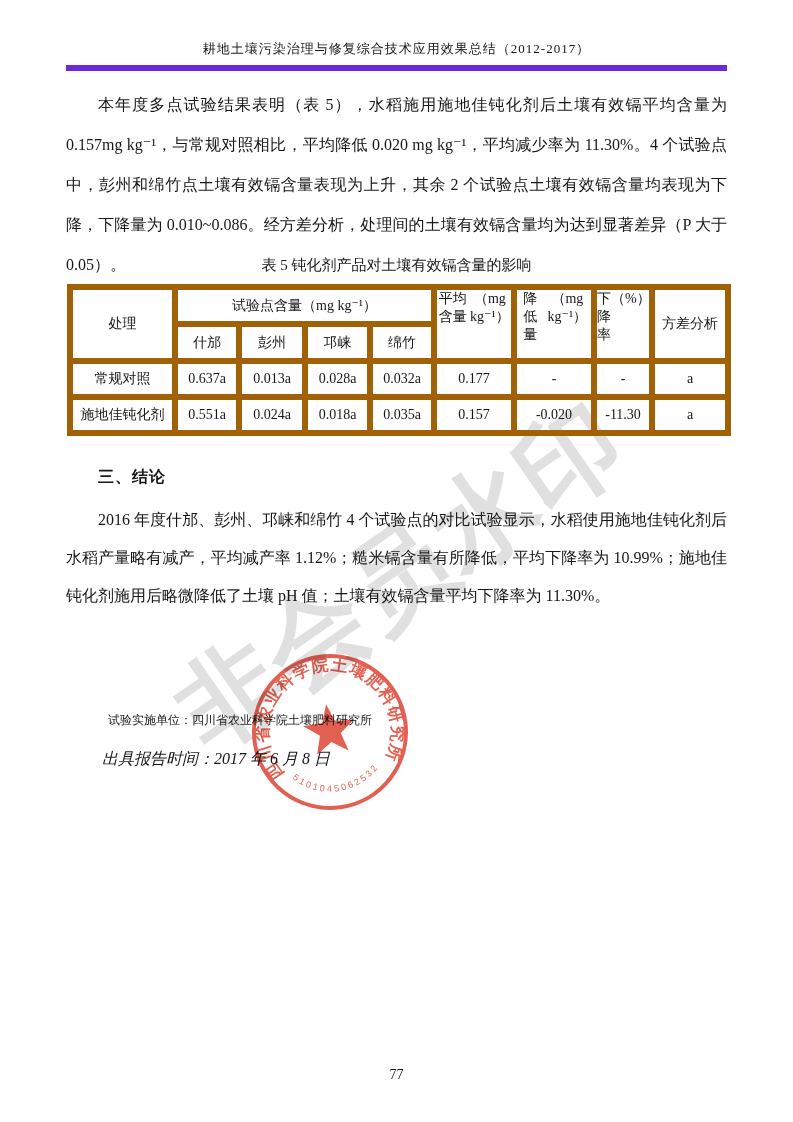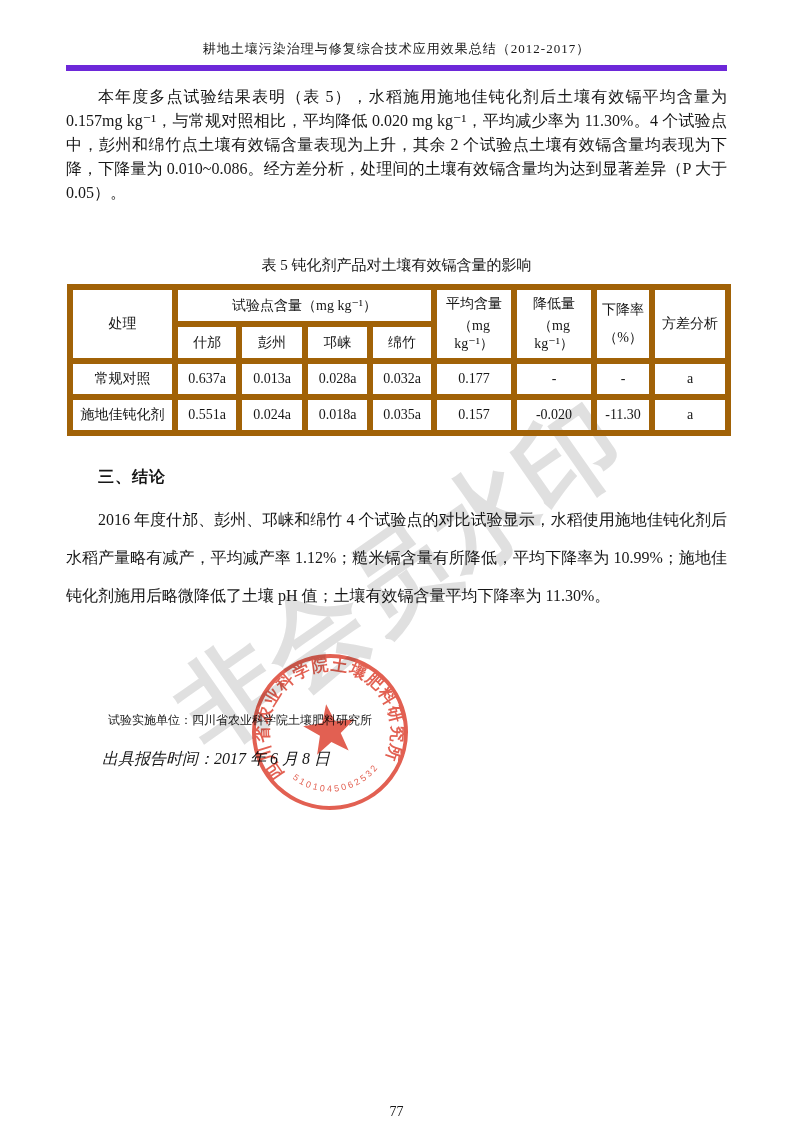--- a/index.html
+++ b/index.html
@@ -19,48 +19,48 @@
   
   .header{
     position:absolute;top:40px;left:66px;width:661px;text-align:center;
     font-size:13px;letter-spacing:1px;padding-bottom:7px;border-bottom:6px solid #6d28d9;
   }
   
   .para{
     position:absolute;left:66px;width:661px;text-align:justify;text-indent:2em;
     font-size:16px;
   }
-  .para1{top:85px;line-height:24px;}
+  .para1{top:85px;line-height:40px;}
   .para2{top:501px;line-height:38px;}
   .table-caption{
     position:absolute;top:256px;left:66px;width:661px;text-align:center;font-size:15px;
   }
   
   .tbl-wrap{position:absolute;top:284px;left:67px;}
   table.effects{
     border-collapse:collapse;table-layout:fixed;width:658px;
     font-size:14px;text-align:center;
   }
   table.effects td{
     border:6px solid #a16207;padding:0;vertical-align:middle;overflow:hidden;
   }
   table.effects{border:1.5px solid #1c1c1c;}
   tr.hrow{height:36px;}
   tr.drow{height:36px;}
-  .twoline{display:flex;flex-direction:column;justify-content:space-evenly;height:68px;}
+  .twoline{display:flex;flex-direction:row;justify-content:space-evenly;height:68px;}
   .twoline div{line-height:18px;}
   
   .section-title{
     position:absolute;top:467px;left:98px;font-size:16px;font-weight:bold;
     font-family:"Liberation Sans","DejaVu Sans",sans-serif;letter-spacing:1px;
   }
   
   .footer-unit{position:absolute;top:712px;left:108px;font-size:12px;}
   .footer-date{position:absolute;top:749px;left:102px;font-size:16px;font-style:italic;}
-  .page-number{position:absolute;top:1067px;left:0;width:793px;text-align:center;font-size:14px;margin-top:37px;}
+  .page-number{position:absolute;top:1067px;left:0;width:793px;text-align:center;font-size:14px;}
   
   .stamp{
     position:absolute;left:245px;top:647px;width:170px;height:170px;z-index:2;
     transform:rotate(-8deg);mix-blend-mode:multiply;opacity:0.85;
   }
 </style>
 </head>
 <body>
 
 <div class="page">

